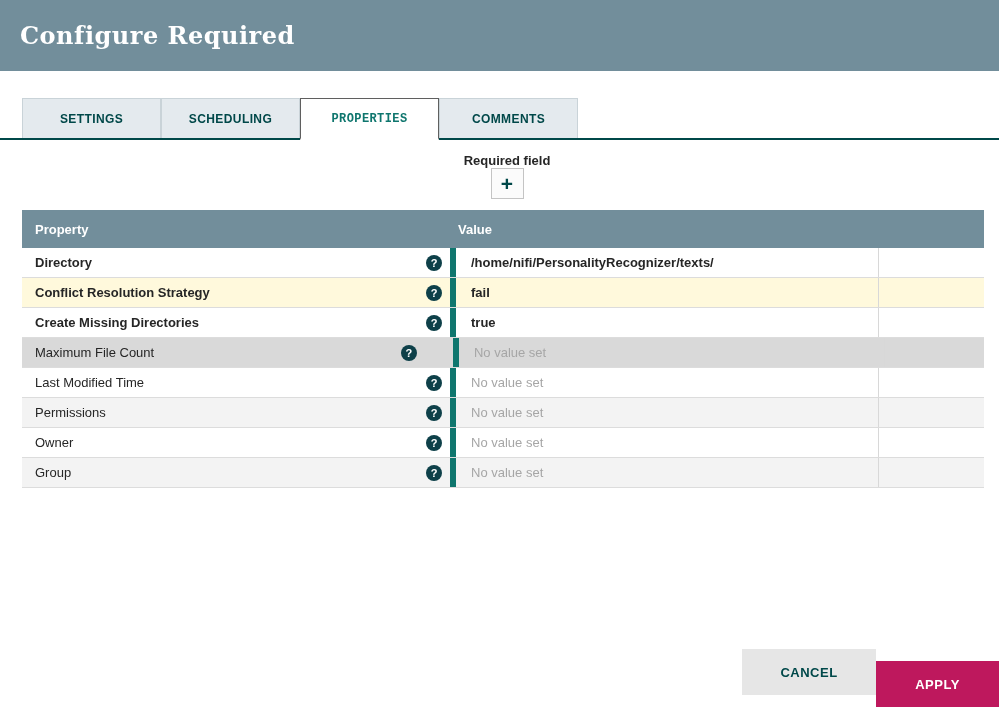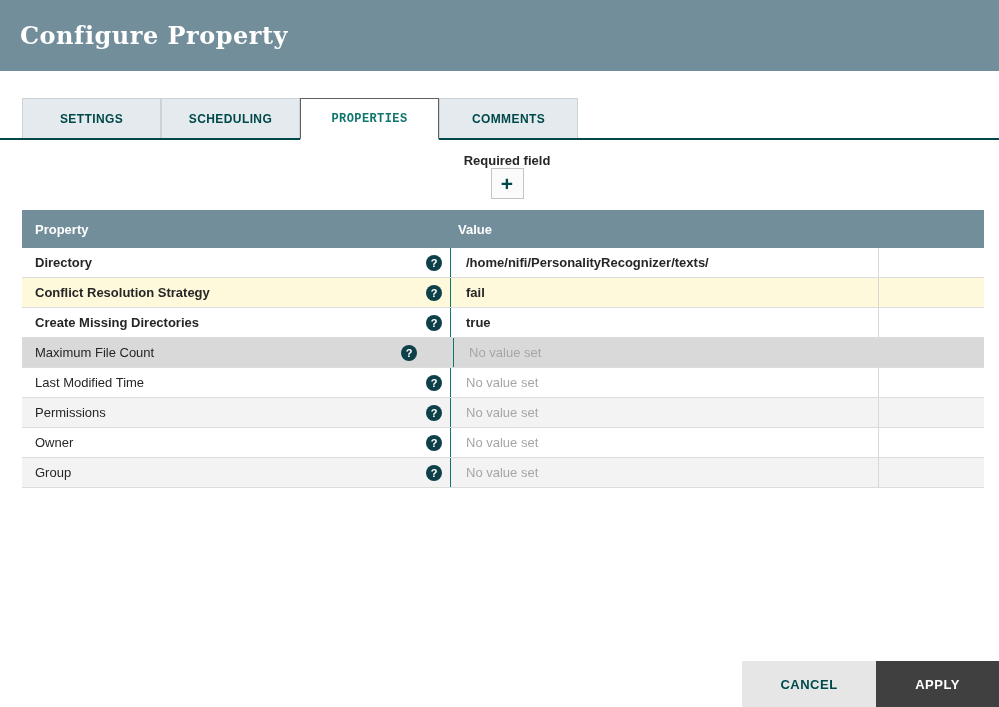--- a/index.html
+++ b/index.html
@@ -136,21 +136,21 @@
     display: flex;
     align-items: center;
     justify-content: center;
     margin-right: 8px;
     flex: none;
     cursor: pointer;
   }
   .td-value {
     width: 428px;
     padding-left: 15px;
-    border-left: 1px solid #0f766e;
+    border-left: 6px solid #0f766e;
     display: flex;
     align-items: center;
     color: #262626;
   }
   .td-action {
     width: 106px;
     border-left: 1px solid #d8d8d8;
   }
   .tr.required .prop-name,
   .tr.required .td-value { font-weight: bold; }
@@ -169,29 +169,29 @@
   .btn {
     height: 46px;
     border: none;
     font-size: 13px;
     font-weight: bold;
     letter-spacing: 0.5px;
     cursor: pointer;
     font-family: inherit;
   }
   .btn-cancel { width: 134px; background: #e6e6e6; color: #004849; }
-  .btn-apply  { width: 123px; background: #404040; color: #ffffff; }
+  .btn-apply  { width: 123px; background: #be185d; color: #ffffff; margin-top: 12px; }
 </style>
 </head>
 <body>
 
 <div class="dialog">
 
   <header class="dialog-header">
-    <h1 class="dialog-title">Configure Property</h1>
+    <h1 class="dialog-title">Configure Required</h1>
   </header>
 
   <nav class="tabs">
     <div class="tab">SETTINGS</div>
     <div class="tab">SCHEDULING</div>
     <div class="tab active">PROPERTIES</div>
     <div class="tab">COMMENTS</div>
   </nav>
 
   <div class="toolbar">

